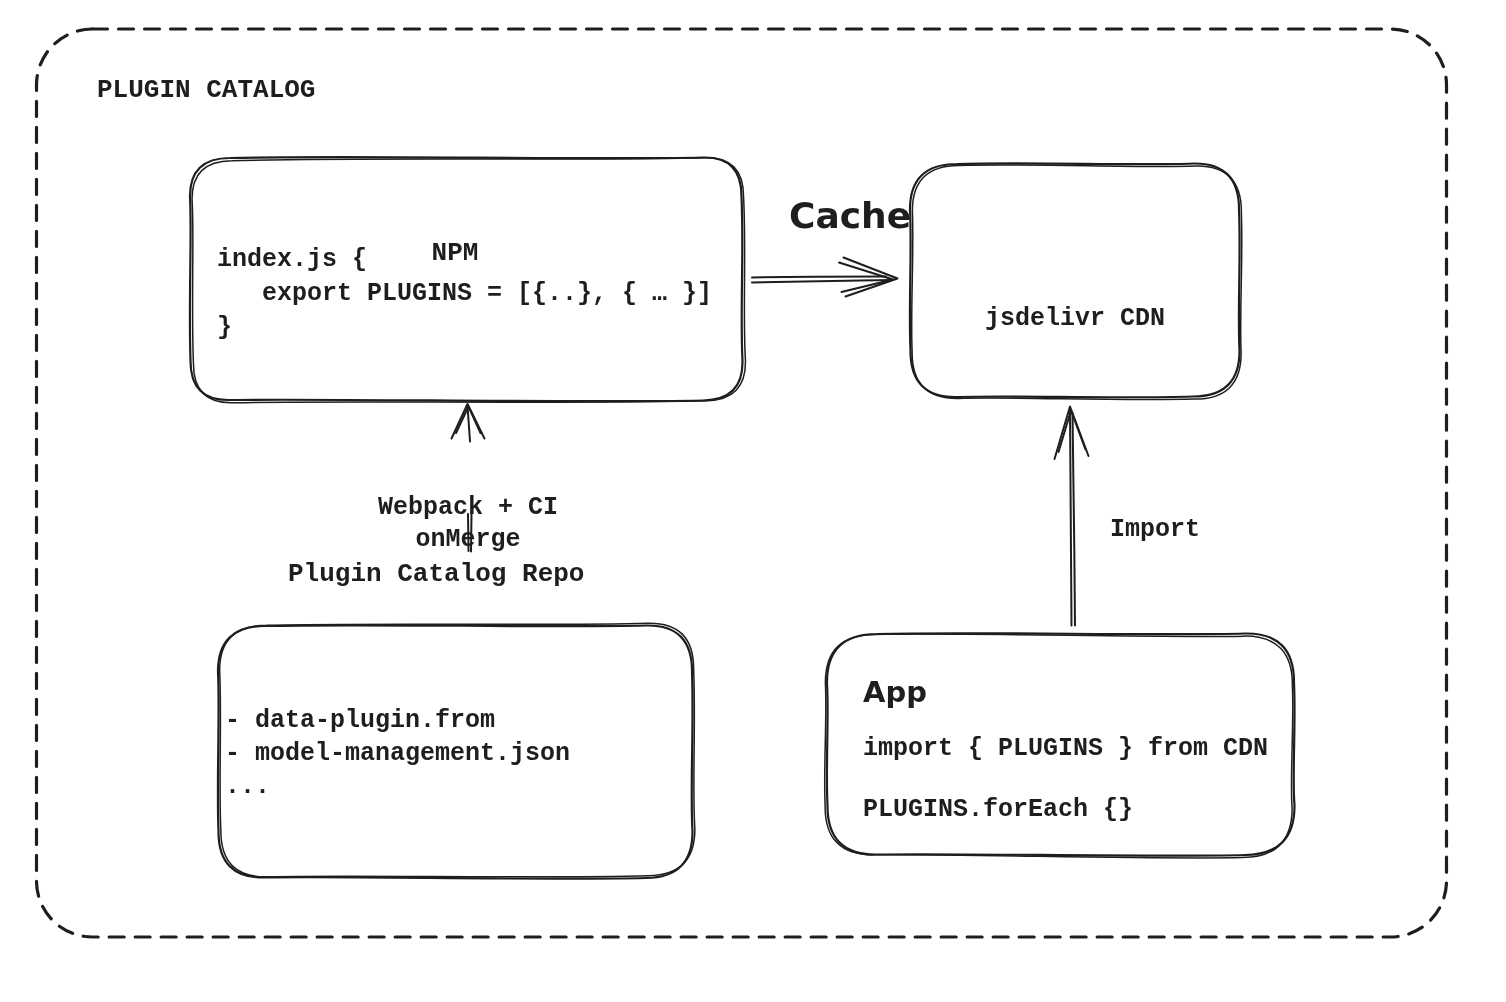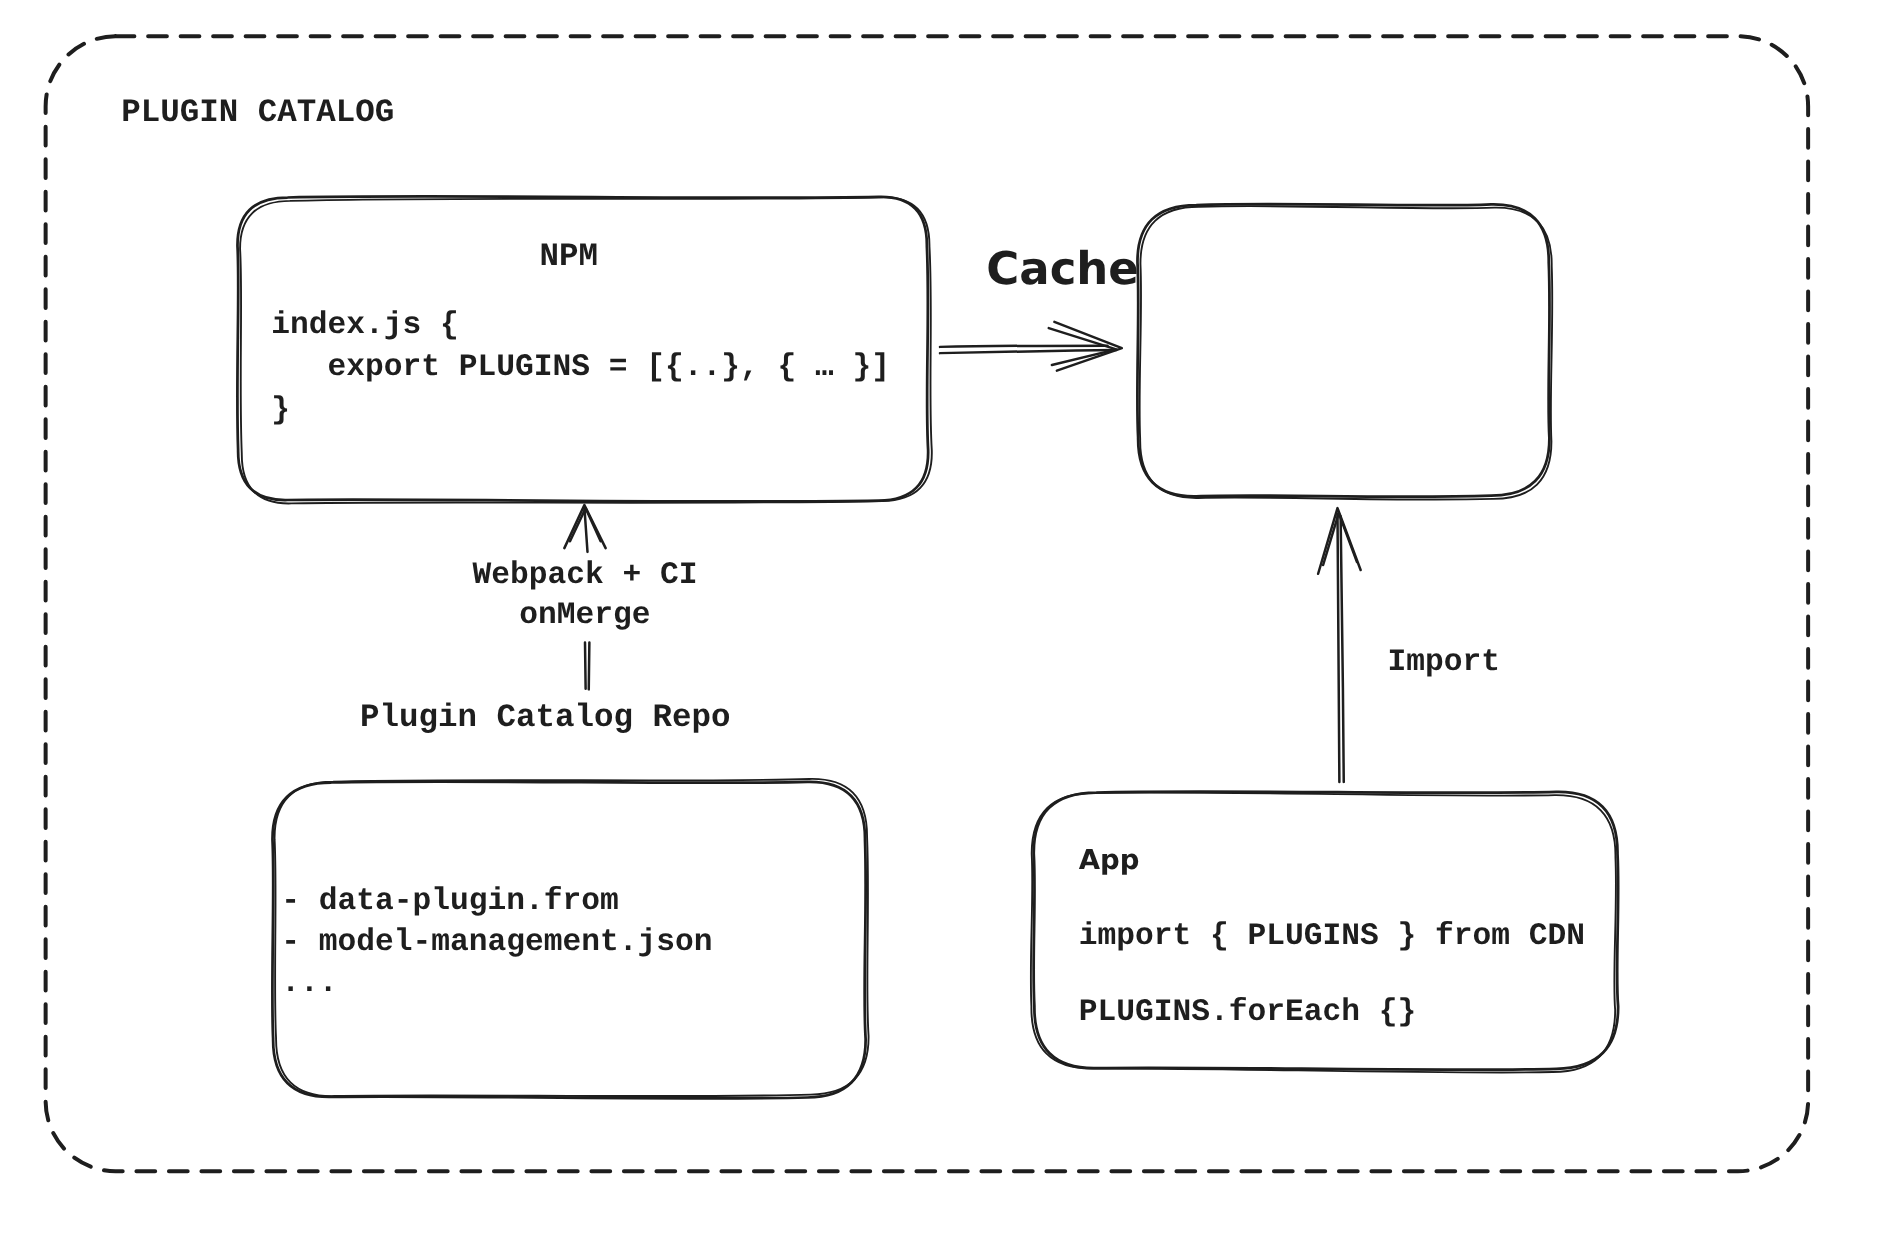--- a/index.html
+++ b/index.html
@@ -13,21 +13,21 @@
   .box-a{stroke-width:2.2;}
   .box-b{stroke-width:1.5;}
   .arrow{stroke-width:2;}
   .outer{stroke-width:3.2;stroke-dasharray:15 11;}
   .label{
     position:absolute;white-space:pre;color:#1e1e1e;
     font-family:Liberation Mono, monospace;
     font-weight:600;font-size:25px;line-height:34px;
   }
   .sans{font-family:"DejaVu Sans","Liberation Sans",sans-serif;}
-  .center{text-align:center;}
+  .center{text-align:center;margin-top:48px;}
 </style>
 </head>
 <body>
 
 <div class="stage">
 
   <svg class="shapes" width="1506" height="1002" viewBox="0 0 1506 1002">
 
     <rect class="outer" x="36.5" y="29" width="1410" height="908" rx="56" ry="56"></rect>
 
@@ -77,30 +77,31 @@
   <div class="label" style="left:97px;top:77px;font-size:26px;line-height:1;">PLUGIN CATALOG</div>
 
   <div class="label center" style="left:190px;top:192px;width:530px;font-size:26px;line-height:1;">NPM</div>
 
   <div class="label" style="left:217px;top:243px;">index.js {
    export PLUGINS = [{..}, { … }]
 }</div>
 
   <div class="label sans" style="left:789px;top:198px;font-size:36px;line-height:1;">Cache</div>
 
+  <div class="label center" style="left:910px;top:258px;width:330px;line-height:1;">jsdelivr CDN</div>
 
   <div class="label center" style="left:468px;top:444px;line-height:32px;transform:translateX(-50%);">Webpack + CI
 onMerge</div>
 
   <div class="label" style="left:288px;top:561px;font-size:26px;line-height:1;">Plugin Catalog Repo</div>
 
   <div class="label" style="left:225px;top:704px;line-height:33px;">- data-plugin.from
 - model-management.json
 ...</div>
 
   <div class="label" style="left:1110px;top:517px;line-height:1;">Import</div>
 
-  <div class="label sans" style="left:863px;top:678px;font-size:22px;line-height:1;">App</div>
+  <div class="label sans" style="left:863px;top:678px;font-size:29px;line-height:1;">App</div>
 
   <div class="label" style="left:863px;top:736px;line-height:1;">import { PLUGINS } from CDN</div>
 
   <div class="label" style="left:863px;top:797px;line-height:1;">PLUGINS.forEach {}</div>
 </div>
 
 </body></html>

